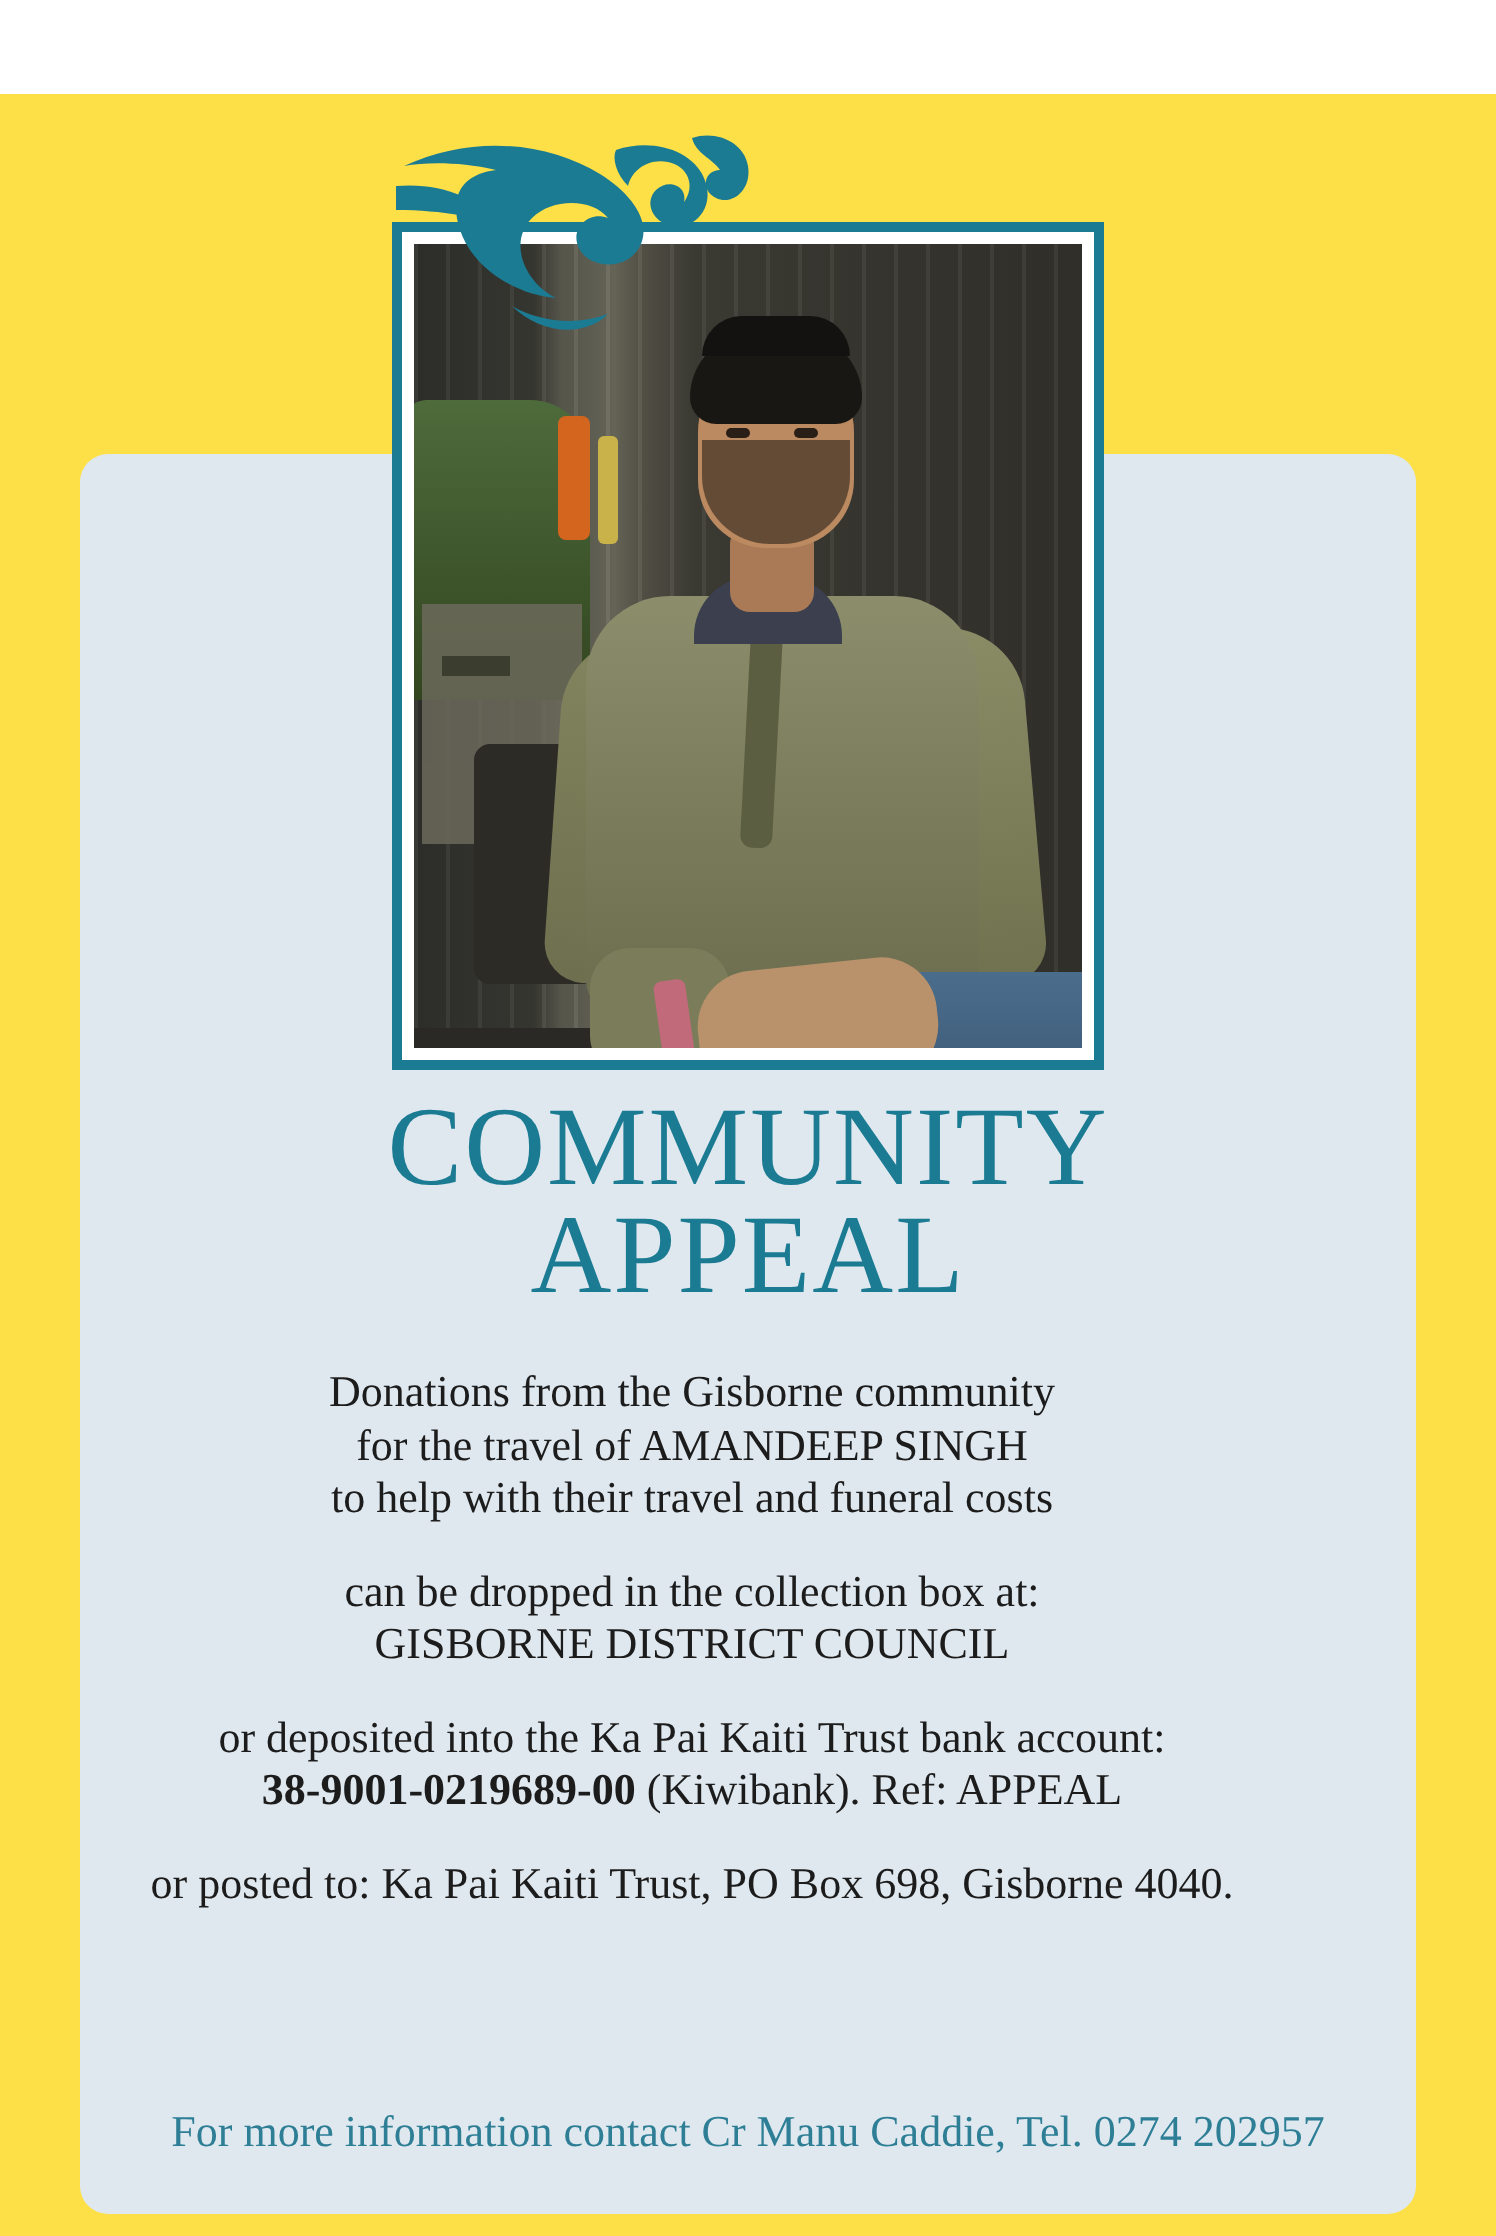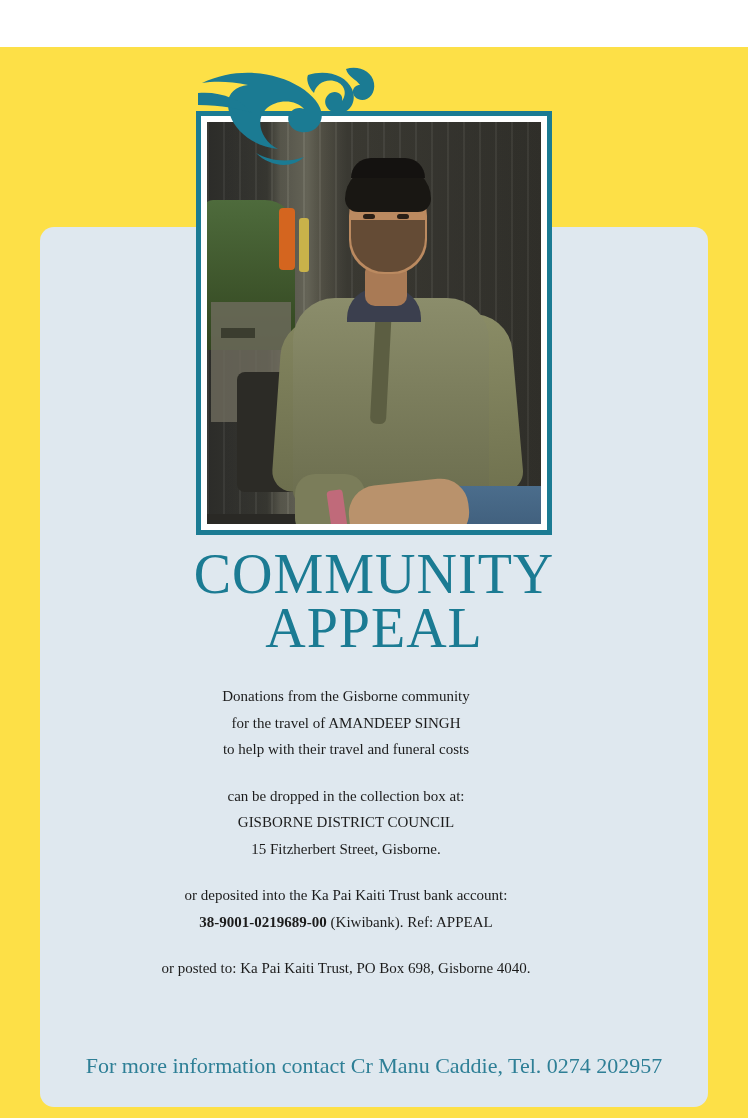--- a/index.html
+++ b/index.html
@@ -250,21 +250,21 @@
     z-index: 4;
   }
 
   .body-text {
     position: absolute;
     left: 0;
     top: 636px;
     width: 692px;
     text-align: center;
     color: #1c1c1c;
-    font-size: 15px;
+    font-size: 22px;
     line-height: 26.5px;
     z-index: 4;
   }
   .blk { margin-bottom: 20px; }
   .blk.tight { margin-bottom: 0; }
   .blk p { margin: 0; }
   .bold { font-weight: bold; font-family: Liberation Serif, serif; }
   .contact {
     position: absolute;
     left: 0;
@@ -329,21 +329,20 @@
   <div class="body-text">
     <div class="blk">
       <p>Donations from the Gisborne community</p>
       <p>for the travel of  AMANDEEP SINGH</p>
       <p>to help with their travel and funeral costs</p>
     </div>
 
     <div class="blk">
       <p>can be dropped in the collection box at:</p>
       <p>GISBORNE DISTRICT COUNCIL</p>
-      <p>15 Fitzherbert Street, Gisborne.</p>
     </div>
 
     <div class="blk">
       <p>or deposited into the Ka Pai Kaiti Trust bank account:</p>
       <p>
         <span class="bold">38-9001-0219689-00</span><span> (Kiwibank). Ref: APPEAL</span>
       </p>
     </div>
 
     <div class="blk tight">

